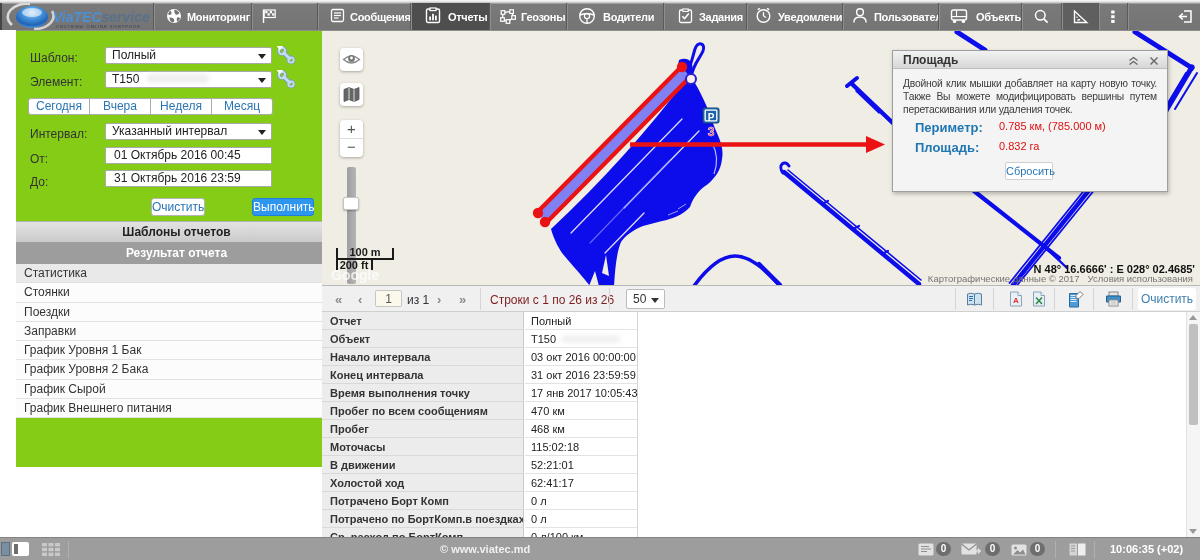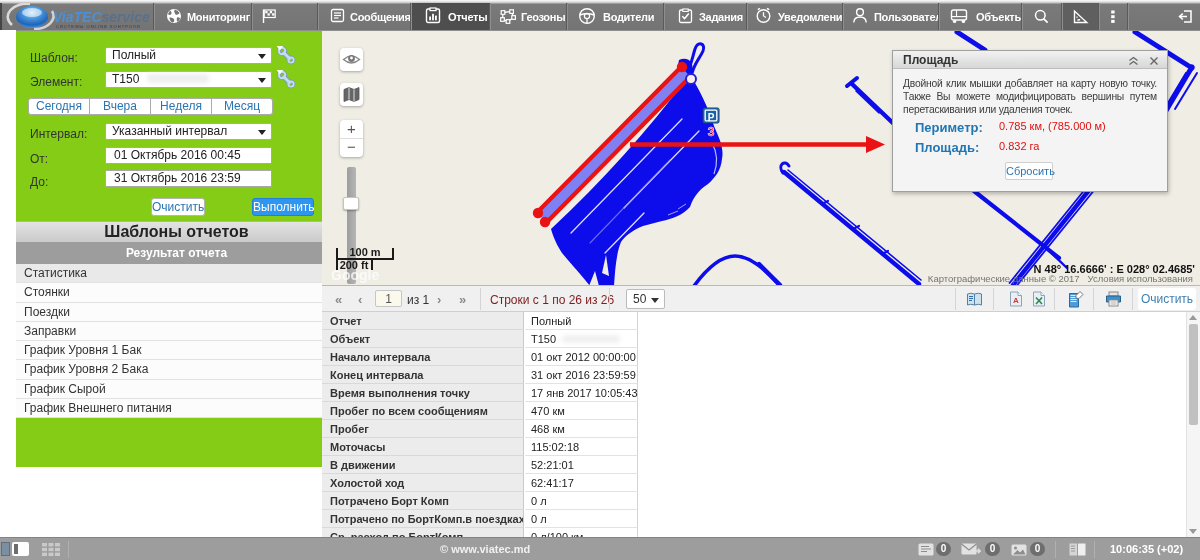--- a/index.html
+++ b/index.html
@@ -27,21 +27,21 @@
   border-left:4px solid transparent; border-right:4px solid transparent; border-top:5px solid #222; }
 #panel .inp { position:absolute; left:89px; width:167px; height:17px; background:#fff;
   border:1px solid #a9a9a9; font-size:12px; color:#222; line-height:15px; padding-left:8px; }
 #qbtns { position:absolute; left:12px; top:67px; width:245px; height:17px; display:flex; }
 #qbtns div { flex:1; border:1px solid #ababab; border-left:none; background:#fff; color:#2a75b3;
   font-size:12px; text-align:center; line-height:15px; }
 #qbtns div:first-child { border-left:1px solid #ababab; border-radius:3px 0 0 3px; }
 #qbtns div:last-child { border-radius:0 3px 3px 0; }
 .hdr1 { position:absolute; left:0; top:190px; width:321px; height:21px; text-align:center;
   background:linear-gradient(#e3e3e3,#cacaca); border-top:1px solid #b3b3b3; color:#222;
-  font-size:16px; font-weight:bold; line-height:20px; }
+  font-size:12px; font-weight:bold; line-height:20px; }
 .hdr2 { position:absolute; left:0; top:211px; width:321px; height:22px; text-align:center;
   background:#9d9d9d; color:#fff; font-size:12px; font-weight:bold; line-height:22px; }
 #rlist { position:absolute; left:0; top:233px; width:310px; }
 #rlist div { height:19.3px; border-bottom:1px solid #e2e2e2; background:#fcfcfc; font-size:12px;
   color:#333; padding-left:8px; line-height:19px; }
 #rlist div:first-child { background:#e9e9e9; }
 #lscroll { position:absolute; right:1px; top:233px; width:11px; height:273px; background:#f6f6f6;
   border-left:1px solid #e3e3e3; }
 
 
@@ -490,21 +490,21 @@
   <div class="trow" style="top:0.0px;">
         <div class="c1">Отчет</div>
         <div class="c2">Полный</div>
       </div>
   <div class="trow" style="top:18.05px;">
         <div class="c1">Объект</div>
         <div class="c2">T150<span style="display:inline-block;width:58px;height:8px;background:#f0f0f0;border-radius:4px;margin-left:6px;filter:blur(2px);"></span></div>
       </div>
   <div class="trow" style="top:36.1px;">
         <div class="c1">Начало интервала</div>
-        <div class="c2">01 окт 2012 00:00:00</div>
+        <div class="c2">03 окт 2016 00:00:00</div>
       </div>
   <div class="trow" style="top:54.15px;">
         <div class="c1">Конец интервала</div>
         <div class="c2">31 окт 2016 23:59:59</div>
       </div>
   <div class="trow" style="top:72.2px;">
         <div class="c1">Время выполнения точку</div>
         <div class="c2">17 янв 2017 10:05:43</div>
       </div>
   <div class="trow" style="top:90.25px;">

